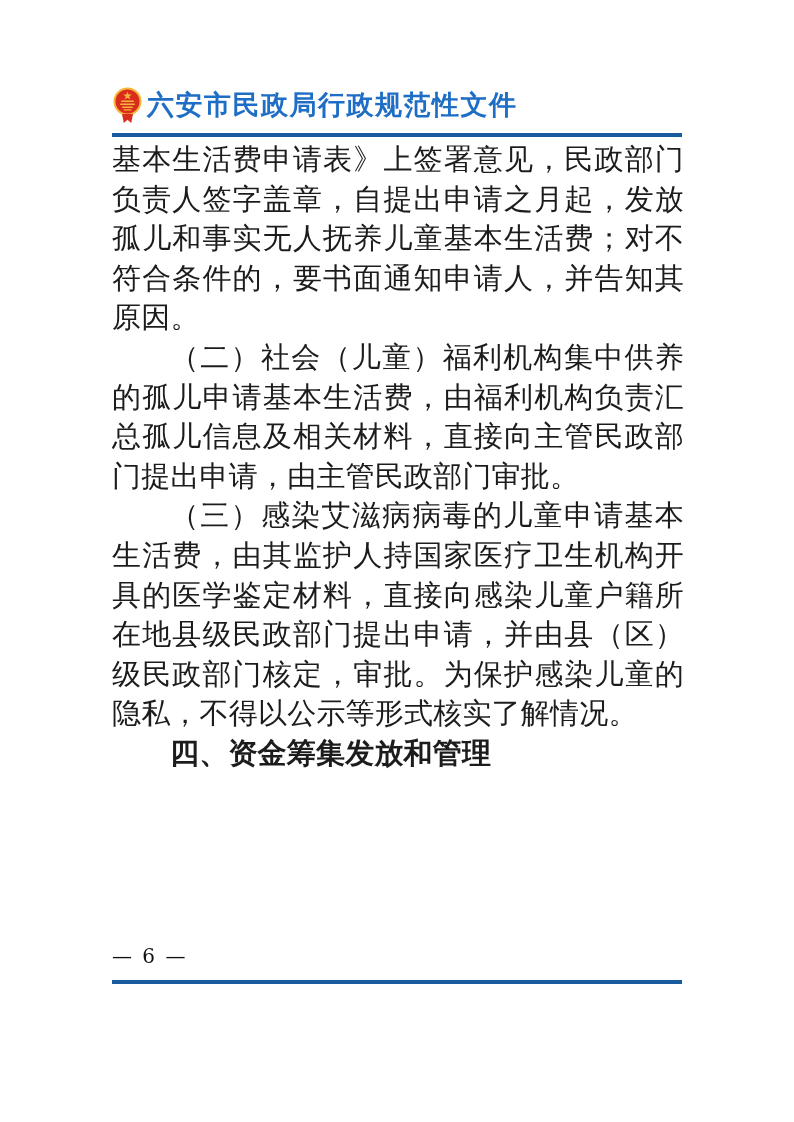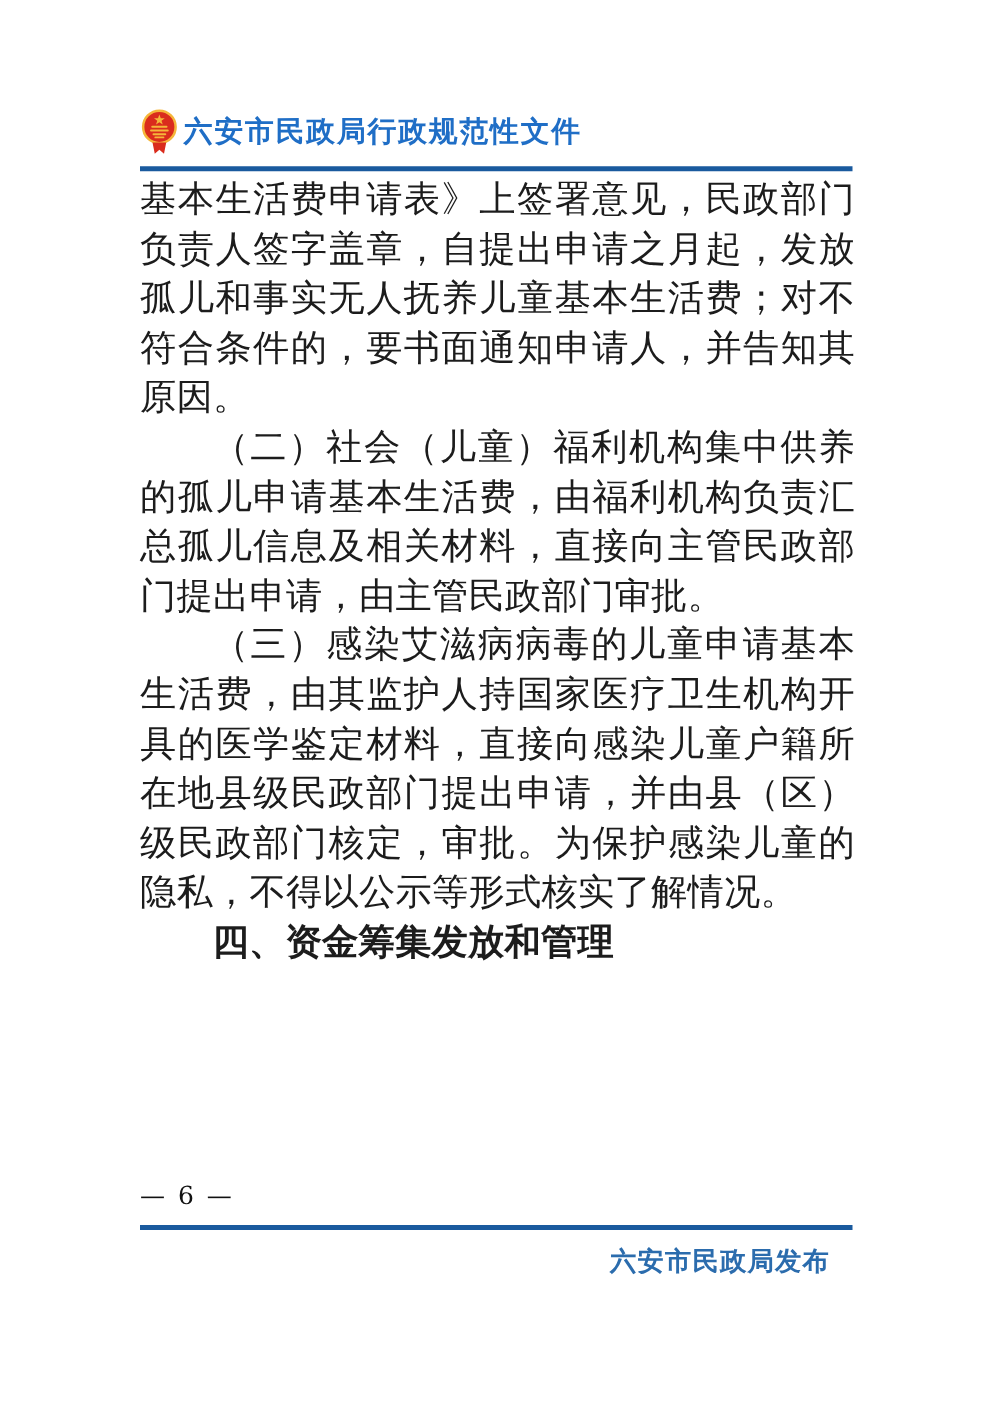--- a/index.html
+++ b/index.html
@@ -25,21 +25,21 @@
     align-items: center;
     gap: 4px;
   }
   .emblem { display: inline-flex; width: 31px; height: 37px; }
   .emblem .ring   { fill: var(--emblem-red, #da2c1d); stroke: var(--emblem-gold, #f5b63a); stroke-width: 2; }
   .emblem .gold   { fill: var(--emblem-gold, #f5b63a); }
   .emblem .ribbon { fill: var(--emblem-red, #da2c1d); }
   .doc-header .title {
     font-family: "DejaVu Sans", "Liberation Sans", sans-serif;
     font-weight: bold;
-    font-size: 23px;
+    font-size: 27px;
     letter-spacing: 1.5px;
     color: var(--title-blue, #1f6ec6);
     white-space: nowrap;
   }
   .rule {
     position: absolute;
     left: 112px;
     width: 570px;
     height: 4px;
     background: var(--rule-blue, #1a5a9e);
@@ -117,15 +117,14 @@
     <p class="no-indent">基本生活费申请表》上签署意见，民政部门负责人签字盖章，自提出申请之月起，发放孤儿和事实无人抚养儿童基本生活费；对不符合条件的，要书面通知申请人，并告知其原因。</p>
     <p>（二）社会（儿童）福利机构集中供养的孤儿申请基本生活费，由福利机构负责汇总孤儿信息及相关材料，直接向主管民政部门提出申请，由主管民政部门审批。</p>
     <p>（三）感染艾滋病病毒的儿童申请基本生活费，由其监护人持国家医疗卫生机构开具的医学鉴定材料，直接向感染儿童户籍所在地县级民政部门提出申请，并由县（区）级民政部门核定，审批。为保护感染儿童的隐私，不得以公示等形式核实了解情况。</p>
     <p class="heading">四、资金筹集发放和管理</p>
   </main>
 
   <div class="page-number">— 6 —</div>
 
   <div class="rule footer-rule"></div>
 
-  <div class="publisher">六安市民政局发布</div>
 
 </div>
 
 </body></html>

